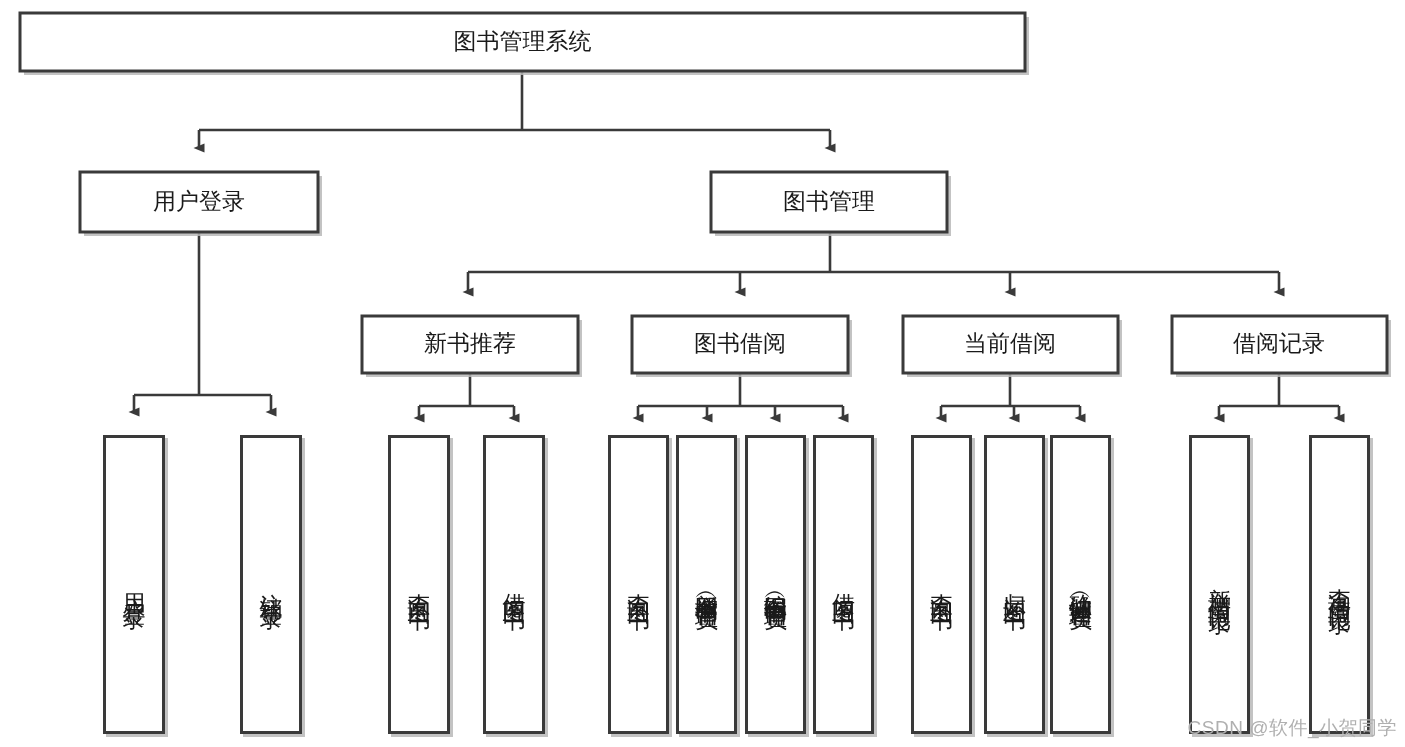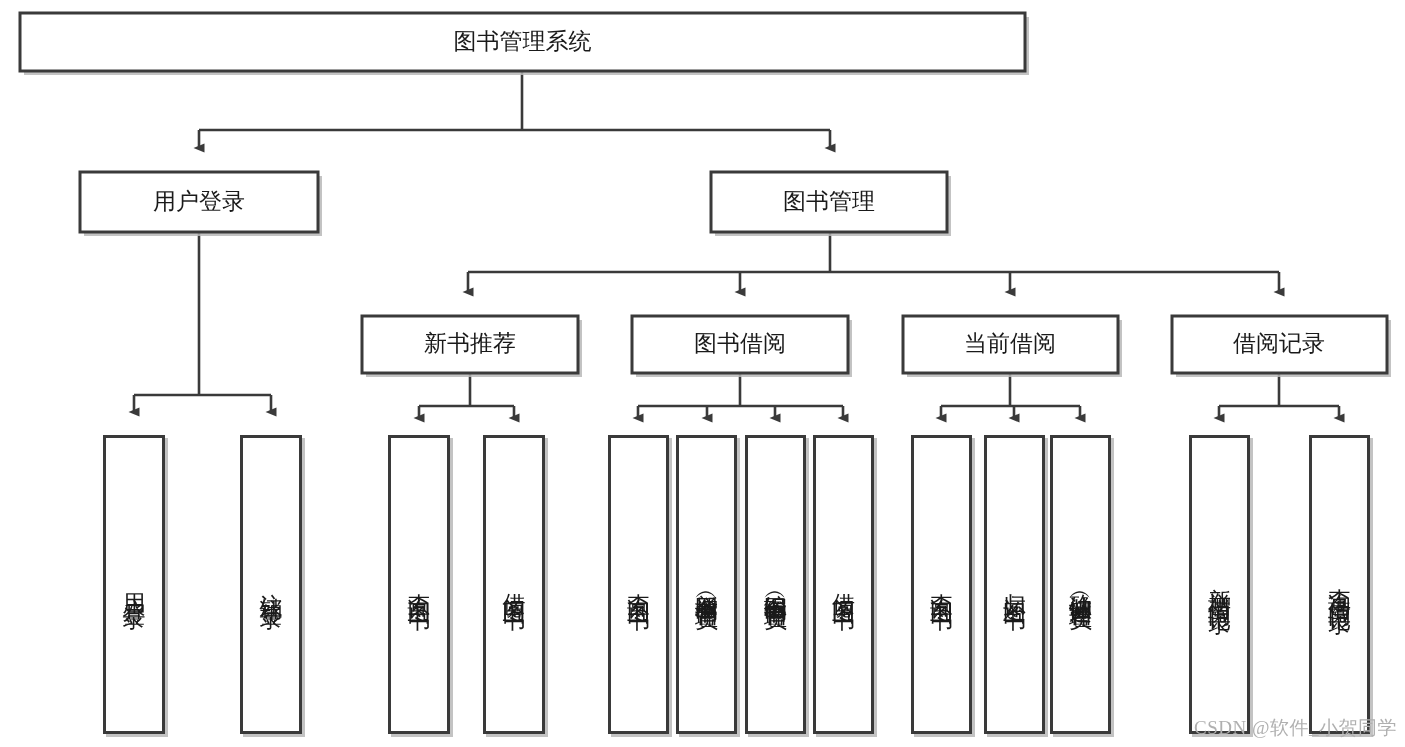--- a/index.html
+++ b/index.html
@@ -62,21 +62,21 @@
     line-height: 1;
     letter-spacing: 5px;
     color: #1a1a1a;
     white-space: nowrap;
     text-align: center;
   }
   .watermark {
     position: absolute;
     right: 8px;
     bottom: 6px;
-    font-family: Liberation Serif, serif;
+    font-family: Liberation Sans, sans-serif;
     font-size: 19px;
     color: #b0b0b0;
     letter-spacing: 0.5px;
     white-space: nowrap;
     pointer-events: none;
   }
 </style>
 </head>
 <body>
 

